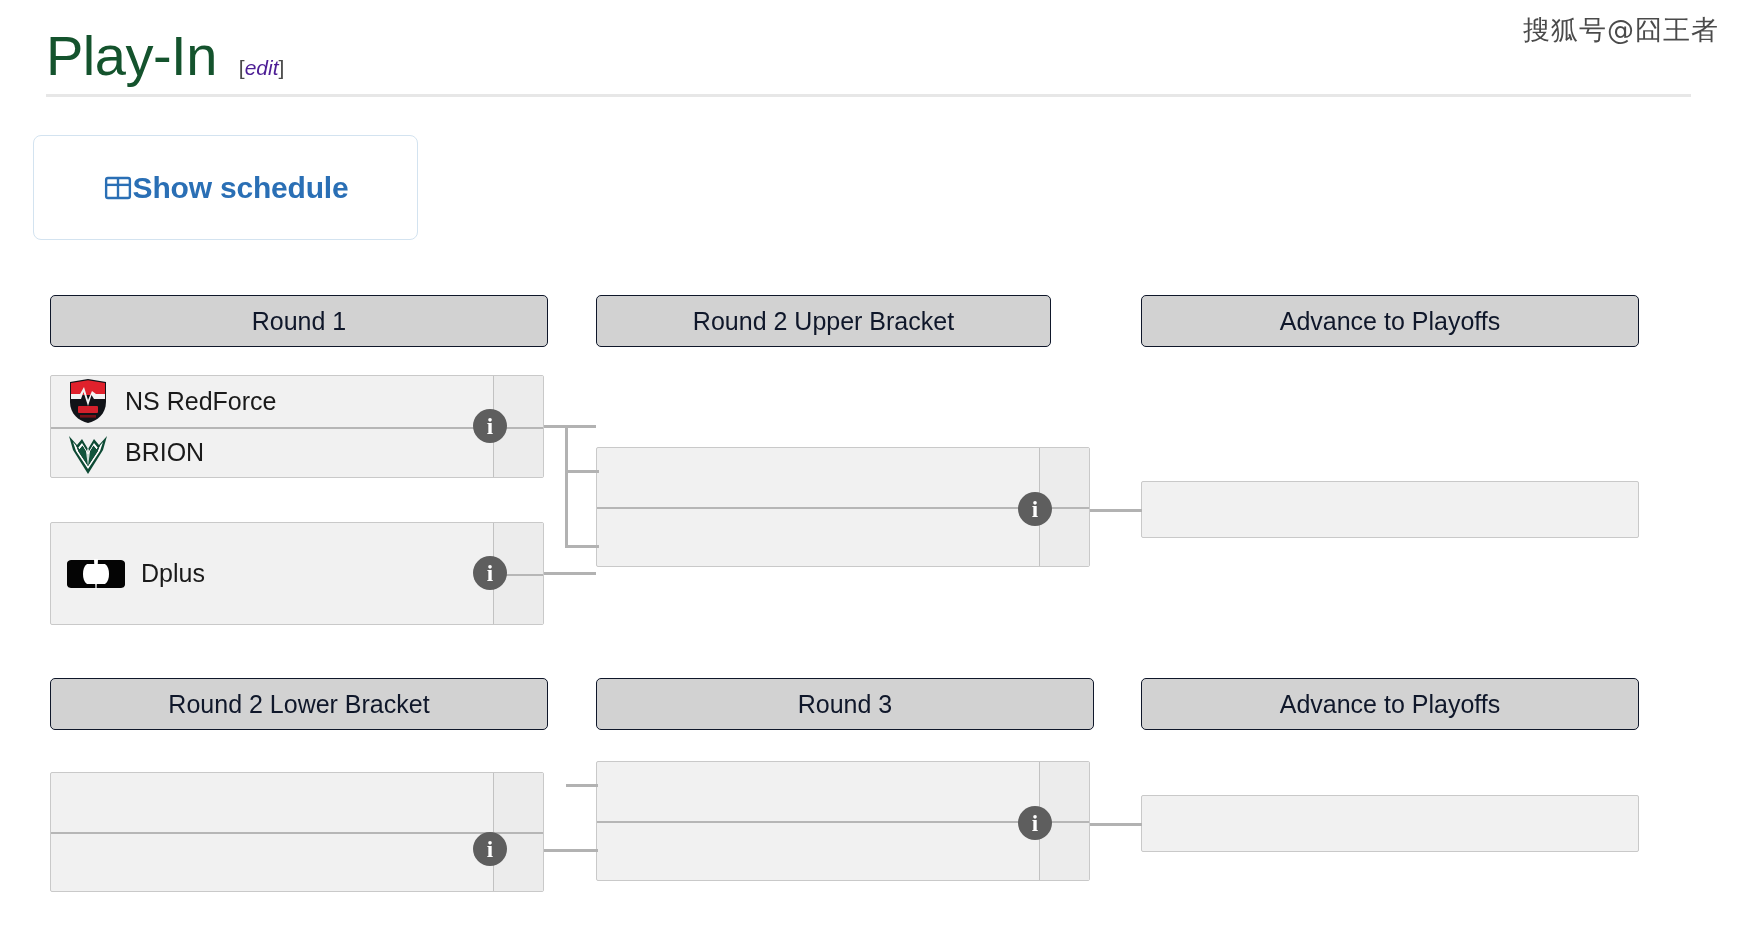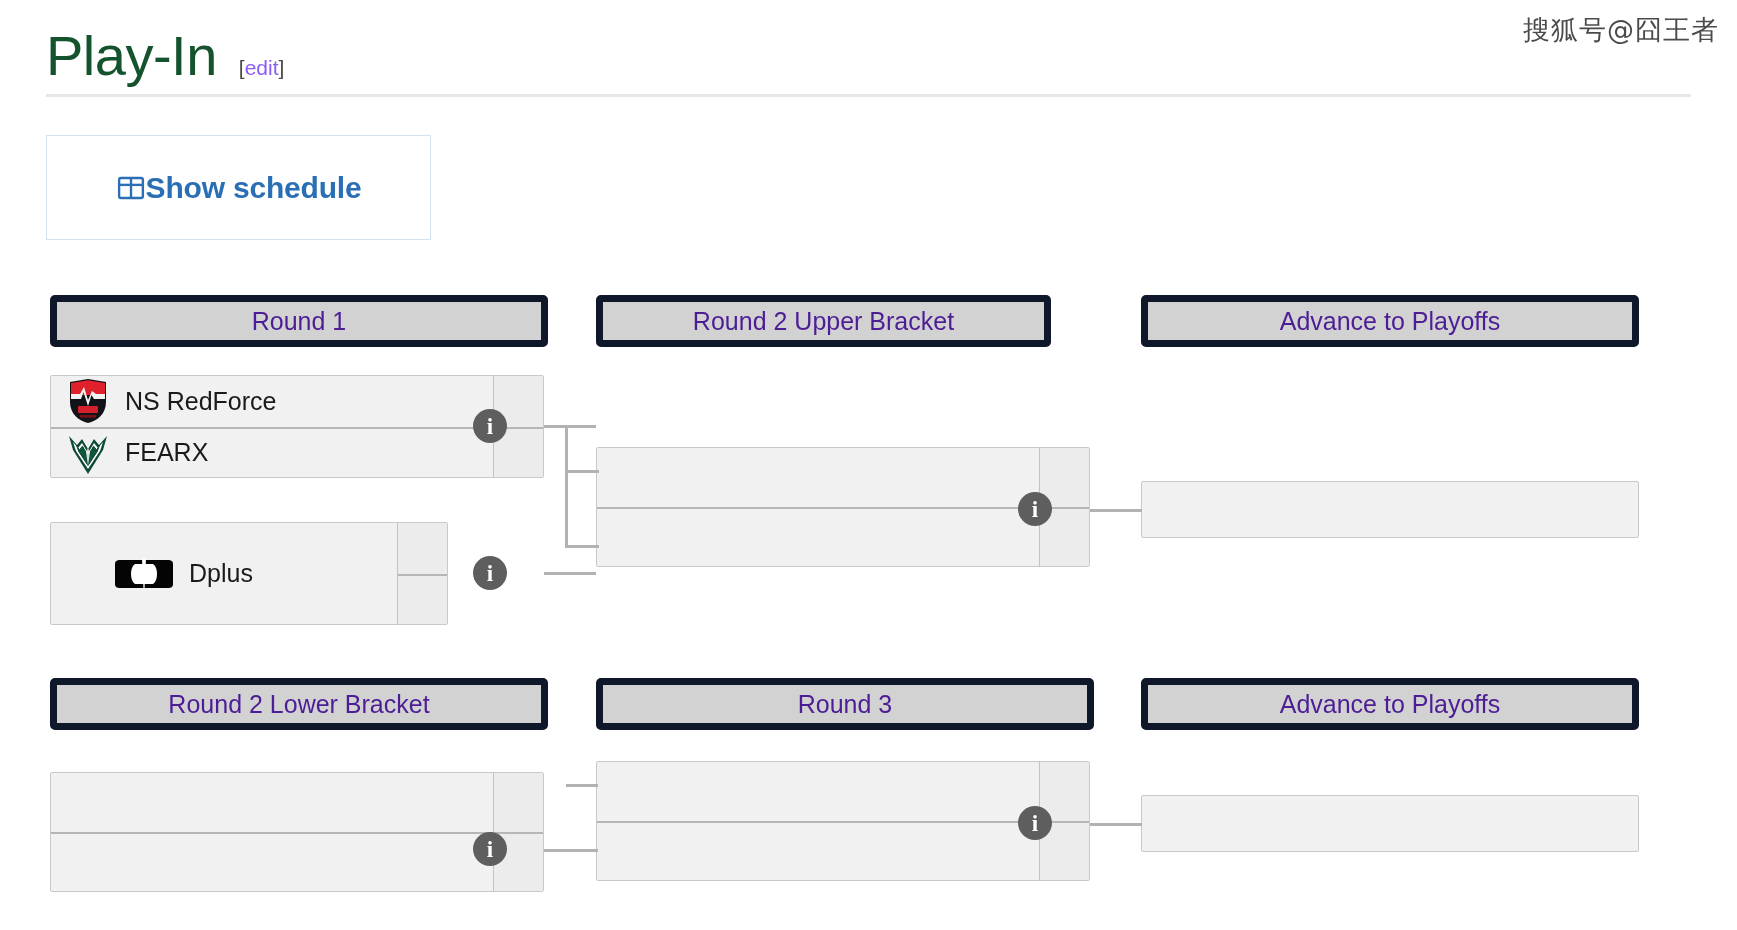--- a/index.html
+++ b/index.html
@@ -43,31 +43,31 @@
     color: #14532d;
     line-height: 1.08;
     letter-spacing: -0.5px;
   }
   .edit-link {
     margin-left: 22px;
     font-size: 21px;
     color: #4a4a4a;
   }
   .edit-link .brk { color: #4a4a4a; }
-  .edit-link .lbl { color: #8b5cf6; }
+  .edit-link .lbl { color: #4c1d95; font-style: italic; }
 
   
   .schedule-btn {
     position: absolute;
-    left: 46px;
+    left: 33px;
     top: 135px;
     width: 385px;
     height: 105px;
     border: 1.5px solid #d3e3f0;
-    border-radius: 0;
+    border-radius: 8px;
     background: #ffffff;
     display: flex;
     align-items: center;
     justify-content: center;
     cursor: pointer;
   }
   .schedule-btn .grid-icon { width: 30px; height: 30px; display:block; }
   .schedule-btn .btn-label {
     font-size: 30px;
     font-weight: bold;
@@ -75,27 +75,27 @@
     letter-spacing: -0.2px;
   }
 
   
   .bracket { position: absolute; }
 
   .round-header {
     position: absolute;
     height: 52px;
     background: #d2d2d2;
-    border: 7px solid #0f172a;
+    border: 1px solid #0f172a;
     border-radius: 5px;
     display: flex;
     align-items: center;
     justify-content: center;
     font-size: 25px;
-    color: #4c1d95;
+    color: #0f172a;
   }
 
   
   .match {
     position: absolute;
     border: 1px solid #c9c9c9;
     background: #f1f1f1;
     display: flex;
     border-radius: 2px;
   }
@@ -209,31 +209,31 @@
         <div class="team-row">
           <span class="team-logo">
             <svg width="46" height="46" viewBox="0 0 46 46">
               <path d="M4 6 L12 15 L17 9 L23 19 L29 9 L34 15 L42 6 L38 20 L23 44 L8 20 Z" fill="#0d4a34"></path>
               <path d="M8 12 L13 18 L17 13 L23 23 L29 13 L33 18 L38 12 L35 21 L23 39 L11 21 Z" fill="#ffffff"></path>
               <path d="M11 15 L14.5 19.5 L17.5 15.8 L23 25 L28.5 15.8 L31.5 19.5 L35 15 L32.5 21.5 L23 36 L13.5 21.5 Z" fill="#12periode"></path>
               <path d="M11 15 L14.5 19.5 L17.5 15.8 L23 25 L28.5 15.8 L31.5 19.5 L35 15 L32.5 21.5 L23 36 L13.5 21.5 Z" fill="#10543c"></path>
               <path d="M23 18 L25 22 L23 36 L21 22 Z" fill="#ffffff" opacity="0.8"></path>
             </svg>
           </span>
-          <span class="team-name">FEARX</span>
+          <span class="team-name">BRION</span>
         </div>
       </div>
       <div class="match-score">
         <div class="score-cell"></div>
         <div class="score-cell"></div>
       </div>
     </div>
     <div class="info-badge" style="left:473px; top:409px;">i</div>
 
-    <div class="match" style="left:50px; top:522px; width:398px; height:103px;padding-left:48px;">
+    <div class="match" style="left:50px; top:522px; width:494px; height:103px;">
       <div class="match-teams">
         <div class="team-row">
           <span class="team-logo" style="width:62px;flex:0 0 62px;">
             <svg width="62" height="36" viewBox="0 0 62 36">
               <path d="M2 8 C2 5 4 4 7 4 L55 4 C58 4 60 5 60 8 L60 28 C60 31 58 32 55 32 L7 32 C4 32 2 31 2 28 Z" fill="#040404"></path>
               <path d="M22 8 C19 10 18 14 18 18 C18 22 19 26 22 28 L40 28 C43 26 44 22 44 18 C44 14 43 10 40 8 Z" fill="#ffffff"></path>
               <path d="M29 3 L33 3 L31.5 33 L30.5 33 Z" fill="#ffffff"></path>
             </svg>
           </span>
           <span class="team-name">Dplus</span>

